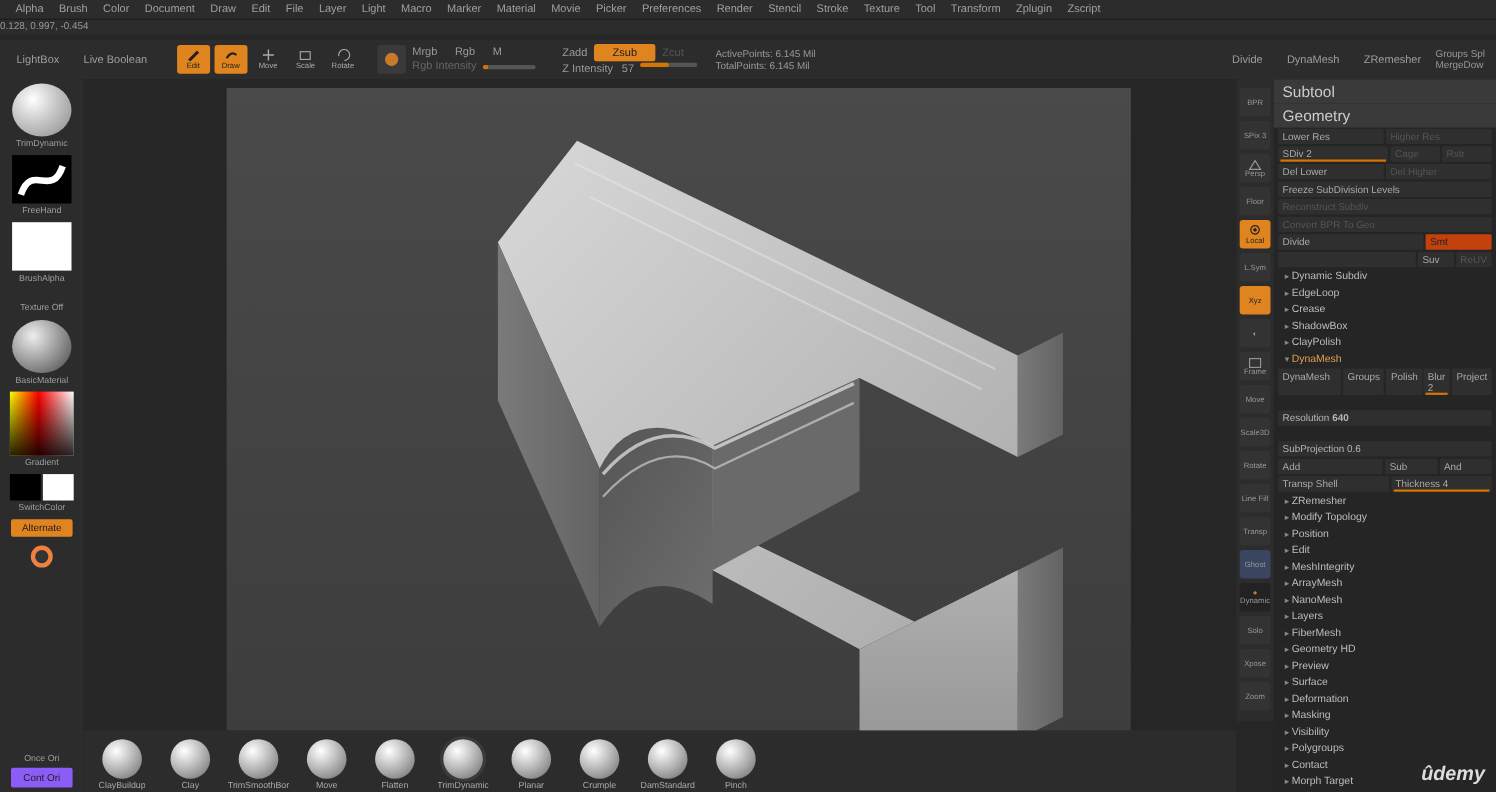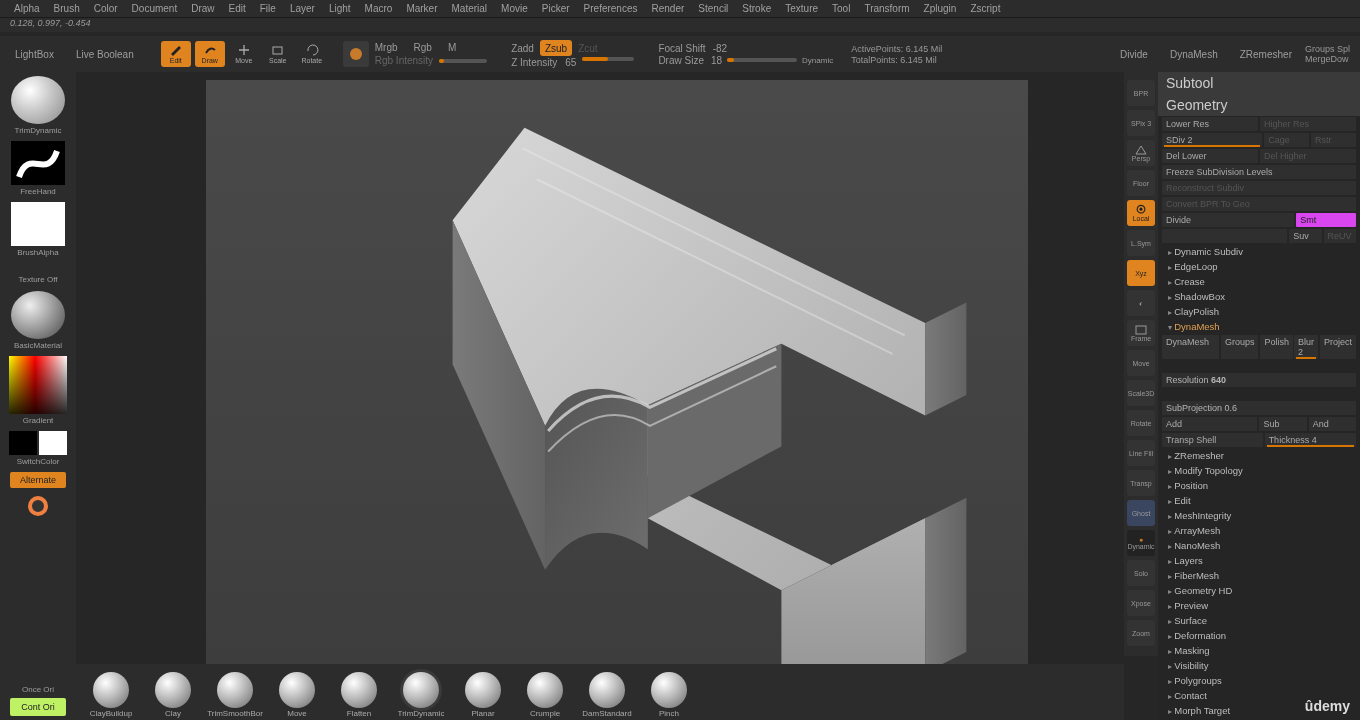--- a/index.html
+++ b/index.html
@@ -4,21 +4,21 @@
 <style>
 * { margin:0; padding:0; box-sizing:border-box; font-family:Arial,Helvetica,sans-serif; -webkit-user-select:none; user-select:none; }
 html,body { width:1360px; height:720px; overflow:hidden; background:#262626; }
 body { color:#b8b8b8; font-size:10px; }
 
 
 .topmenu { height:18px; width:100%; padding-left:14px; display:flex; align-items:center; gap:14px; background:#2c2c2c; border-bottom:1px solid #1a1a1a; }
 .topmenu span { font-size:10px; color:#a0a0a0; cursor:pointer; }
 
 
-.coords { height:14px; padding-left:10px; font-size:9px; color:#9a9a9a; background:#2c2c2c;font-style:italic; }
+.coords { height:14px; font-size:9px; color:#9a9a9a; background:#2c2c2c; }
 
 
 .toolrow { position:absolute; top:36px; left:0; right:0; height:36px; background:#2c2c2c; display:flex; align-items:center; padding:0 6px; gap:4px; }
 .btn-text { height:26px; padding:0 8px; display:flex; align-items:center; font-size:10px; color:#9e9e9e; border:1px solid transparent; border-radius:3px; }
 .btn-icon { width:30px; height:26px; display:flex; align-items:center; justify-content:center; color:#aaa; border-radius:3px; flex-direction:column; font-size:7px; }
 .btn-icon svg, .btn-icon .iconshape { margin-bottom:1px; }
 .btn-active-orange { background:#e08420; color:#222; }
 .btn-active-dark { background:#333; }
 .spacer-flex { flex:1; }
 .toolrow .label { color:#9a9a9a; font-size:10px; padding:0 2px; }
@@ -36,54 +36,54 @@
 .leftcol .alpha-sw{ width:54px; height:44px; background:#fff; }
 .leftcol .caption { font-size:8px; color:#9e9e9e; margin-bottom:4px; }
 .leftcol .texoff { font-size:8px; color:#9e9e9e; height:20px; display:flex; align-items:center; }
 .leftcol .mat-sw { width:54px; height:48px; border-radius:50%; background:radial-gradient(circle at 35% 30%, #eee, #999 50%, #444);}
 .leftcol .grad { width:58px; height:58px; background:linear-gradient(90deg,#ff0 0%, #f00 45%, #fff 100%); position:relative; }
 .leftcol .grad::before{ content:''; position:absolute; inset:0; background:linear-gradient(180deg,rgba(0,0,0,0) 0%,rgba(0,0,0,.85) 100%);}
 .leftcol .twosq { display:flex; gap:2px; }
 .leftcol .twosq div { width:28px; height:24px; }
 .leftcol .alt-btn { width:56px; height:16px; background:#e08420; color:#222; font-size:9px; display:flex; align-items:center; justify-content:center; border-radius:2px;}
 .leftcol .ring { width:20px; height:20px; border-radius:50%; border:4px solid #f08040; background:#333; margin-top:6px;}
-.leftcol .contori { width:56px; height:18px; background:#bef264; color:#222; font-size:9px; display:flex; align-items:center; justify-content:center; border-radius:2px; margin-top:auto;}
+.leftcol .contori { width:56px; height:18px; background:#8b5cf6; color:#222; font-size:9px; display:flex; align-items:center; justify-content:center; border-radius:2px; margin-top:auto;}
 
 .viewport-wrap { flex:1; display:flex; flex-direction:column; min-width:0; }
 .viewport { flex:1; margin:8px 130px 10px 130px; background:linear-gradient(#4a4a4a,#3c3c3c); position:relative; overflow:hidden; }
 .viewport svg { position:absolute; top:0; left:0; width:100%; height:100%; }
 
 
 .rtshelf { position:absolute; top:72px; right:202px; width:34px; background:#2c2c2c; bottom:64px; display:flex; flex-direction:column; gap:4px; padding:8px 2px; align-items:center; }
 .rtshelf .shelfbtn { width:28px; height:26px; background:#333; border-radius:3px; display:flex; align-items:center; justify-content:center; font-size:7px; color:#999; flex-direction:column;}
 .rtshelf .shelfbtn.sel { background:#e08420; color:#222; }
 .rtshelf .shelfbtn.blue { background:#3a4560; }
 
 
 .rightpanel { width:202px; background:#252525; overflow:hidden; font-size:9px; color:#b5b5b5; display:flex; flex-direction:column; padding:0 0 6px 0; }
 .rightpanel .hdr { background:#3a3a3a; padding:3px 8px; font-size:14px; color:#ccc; }
 .rightpanel .row { display:flex; gap:2px; padding:1px 4px; }
 .rightpanel .cell { flex:1; background:#2f2f2f; padding:2px 4px; font-size:9px; color:#aaa; border-radius:1px; }
 .rightpanel .cell.dis { color:#555; }
-.rightpanel .cell.orange { background:#d946ef; color:#222; }
+.rightpanel .cell.orange { background:#c2410c; color:#222; }
 .rightpanel .cell.under { position:relative; }
 .rightpanel .cell.under::after{ content:''; position:absolute; left:2px; right:2px; bottom:0; height:2px; background:#d67600;}
 .rightpanel .item { padding:2px 10px; font-size:9.5px; color:#bdbdbd; cursor:pointer; }
 .rightpanel .item.exp::before { content:'▾ '; font-size:8px; color:#888;}
 .rightpanel .item.col::before { content:'▸ '; font-size:8px; color:#888;}
 .rightpanel .valline { display:flex; padding:1px 4px; gap:2px; }
 .rightpanel .valline .l { flex:1.3; background:#2f2f2f; padding:2px 4px;margin-top:12px; }
 
 
 .bshelf { position:absolute; left:76px; right:236px; bottom:0; height:56px; background:#2c2c2c; display:flex; align-items:flex-end; gap:8px; padding:0 8px 2px; }
 .bshelf .brush { width:54px; display:flex; flex-direction:column; align-items:center; gap:1px; }
 .bshelf .brush .ball { width:36px; height:36px; border-radius:50%; background:radial-gradient(circle at 35% 30%, #fff, #bbb 45%, #666);}
 .bshelf .brush .ball.sel { box-shadow:0 0 0 2px #3a3a3a inset; }
 .bshelf .brush span { font-size:8px; color:#aaa; white-space:nowrap; max-width:60px; overflow:hidden; text-overflow:ellipsis;}
-.udemy-logo { position:absolute; right:10px; bottom:6px; font-size:14px; font-weight:bold; color:#ddd;text-align:right; }
+.udemy-logo { position:absolute; right:10px; bottom:6px; font-size:18px; font-style:italic; font-weight:bold; color:#ddd;text-align:right; }
 .udemy-logo::before { content:'û'; color:#ddd; }
 
 </style>
 </head>
 <body>
 
 <div class="topmenu">
   <span>Alpha</span>
   <span>Brush</span>
   <span>Color</span>
@@ -159,42 +159,30 @@
     </div>
     <div style="display:flex;align-items:center;gap:4px">
       <span class="label" style="color:#666">Rgb Intensity</span>
       <div class="slider" data-fill="10" style="width:48px"></div>
     </div>
   </div>
 
   <div style="display:flex;flex-direction:column;margin-left:18px;gap:1px">
     <div style="display:flex;gap:4px;align-items:center">
       <span class="label">Zadd</span>
-      <span class="btn-text btn-active-orange" style="height:16px;padding:0 4px">Zsub</span>
+      <span class="btn-text btn-active-orange" style="height:16px;padding:0 16px">Zsub</span>
       <span class="label" style="color:#555">Zcut</span>
     </div>
     <div style="display:flex;align-items:flex-start;gap:4px">
       <span class="label">Z Intensity</span>
-      <span class="label">65</span>
+      <span class="label">57</span>
       <div class="slider" data-fill="50" style="width:52px"></div>
     </div>
   </div>
 
-  <div style="display:flex;flex-direction:column;margin-left:18px;gap:1px">
-    <div style="display:flex;gap:3px">
-        <span class="label">Focal Shift</span>
-        <span class="label">-82</span>
-      </div>
-    <div style="display:flex;gap:3px;align-items:center">
-      <span class="label">Draw Size</span>
-      <span class="label">18</span>
-      <div class="slider" data-fill="10" style="width:70px"></div>
-      <span class="label" style="font-size:8px">Dynamic</span>
-    </div>
-  </div>
 
   <div style="display:flex;flex-direction:column;margin-left:12px;gap:1px;font-size:9px;color:#999">
     <div><span>ActivePoints:</span> <span>6.145 Mil</span></div>
     <div><span>TotalPoints:</span> <span>6.145 Mil</span></div>
   </div>
 
   <div class="spacer-flex"></div>
   <div class="btn-text">Divide</div>
   <div class="btn-text">DynaMesh</div>
   <div class="btn-text">ZRemesher</div>

